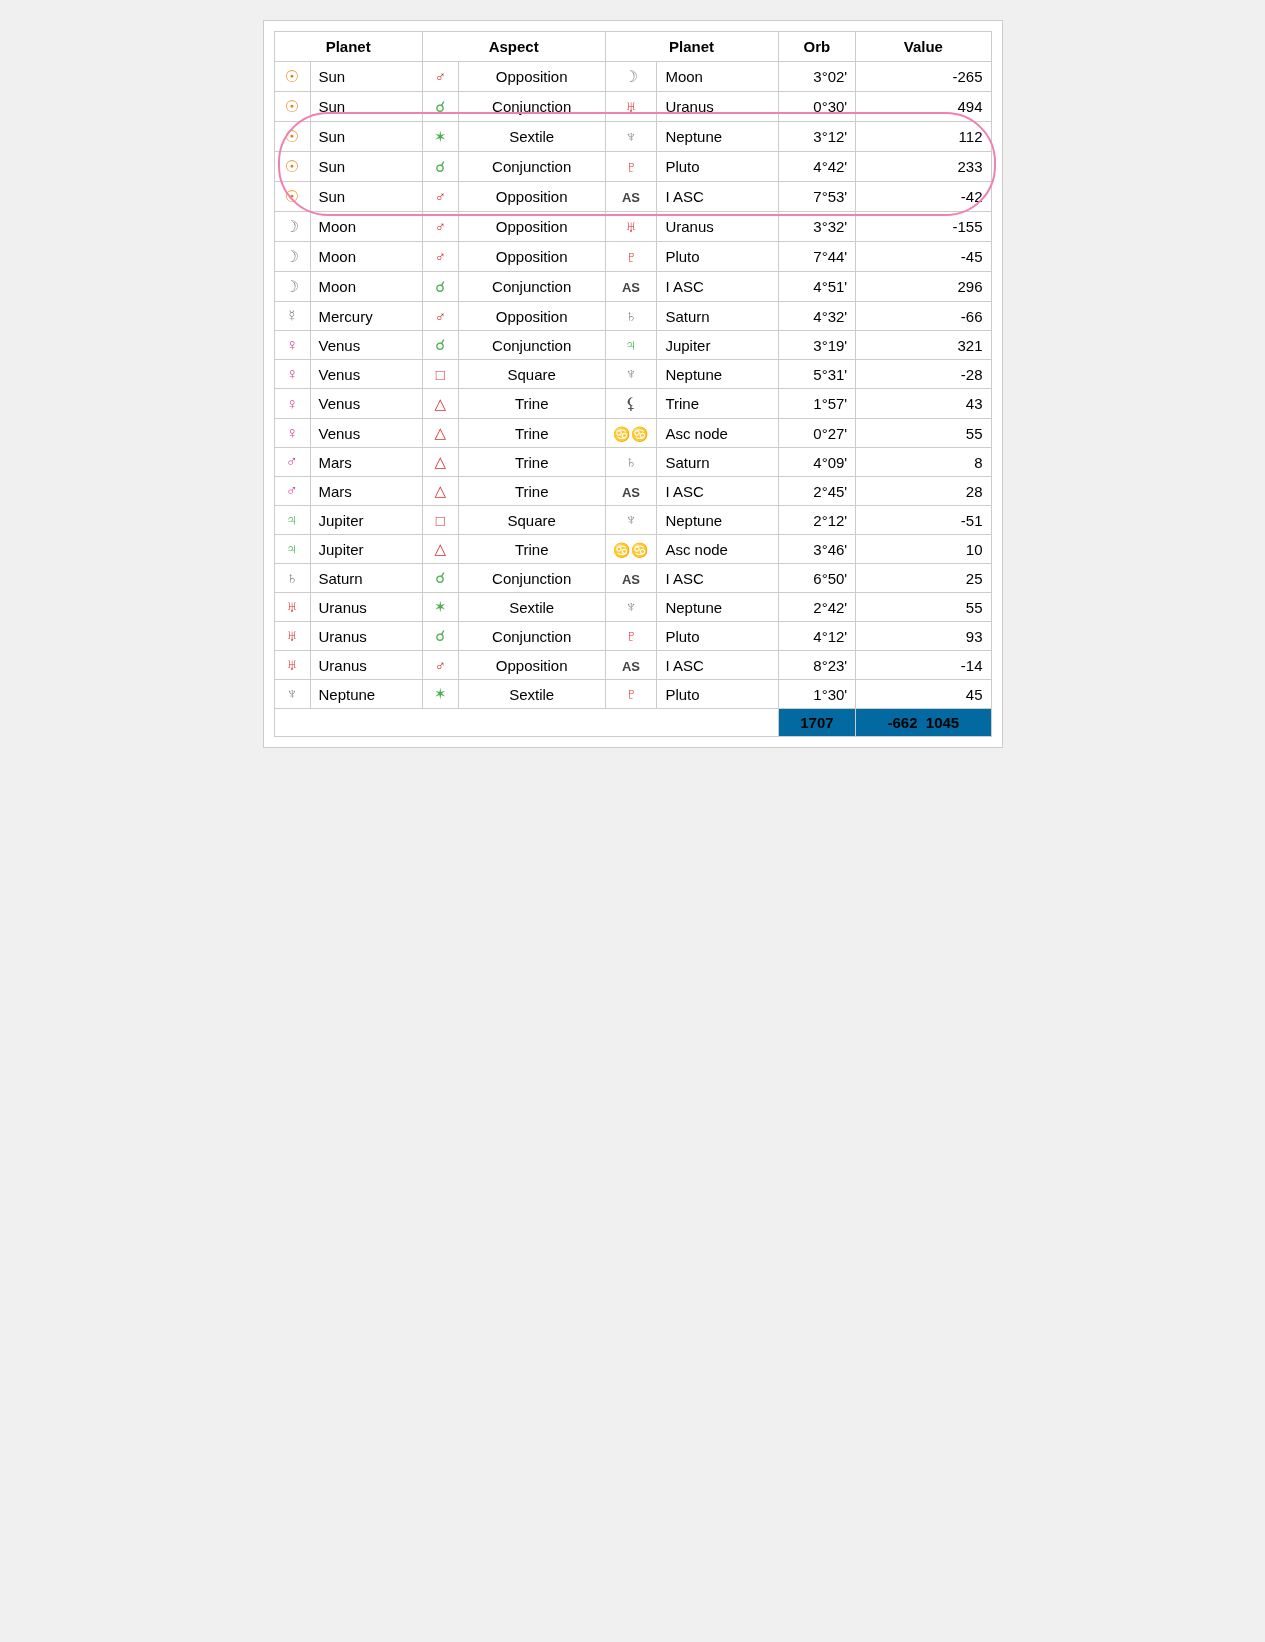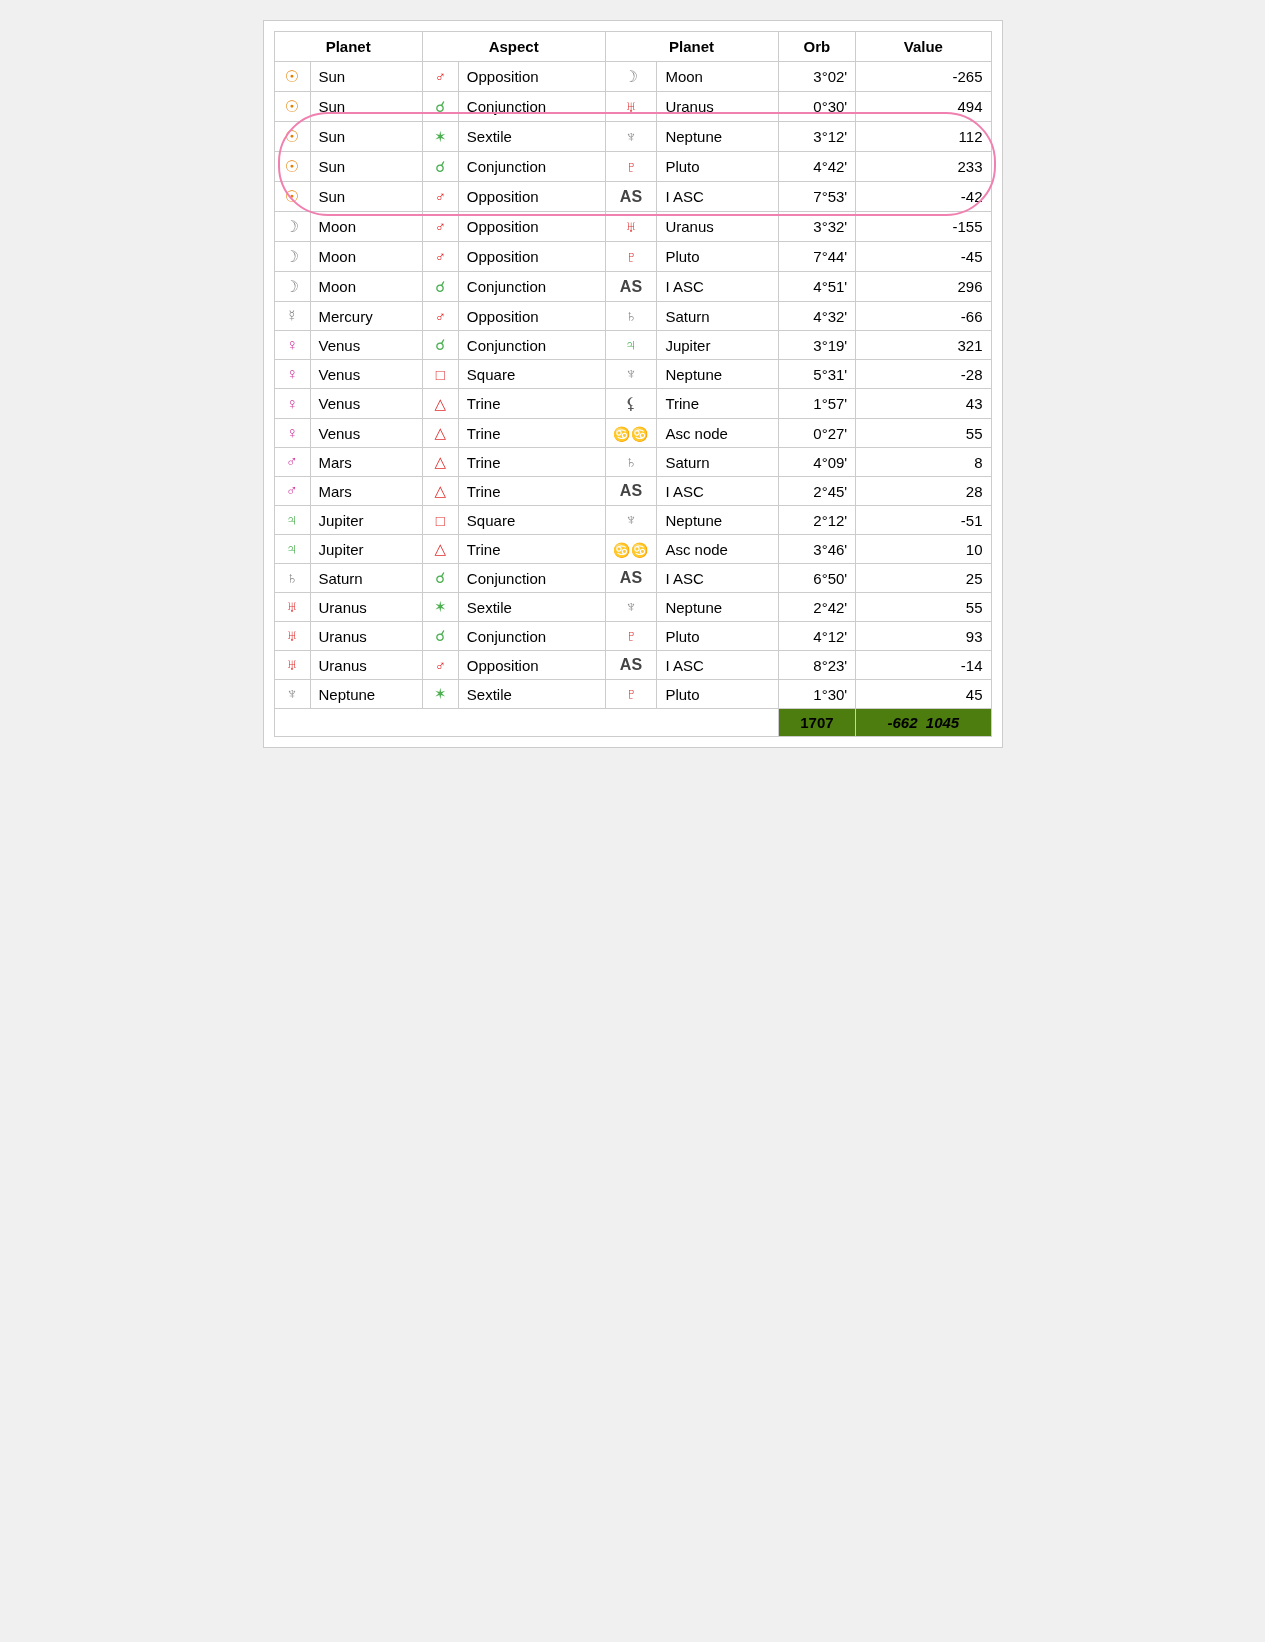--- a/index.html
+++ b/index.html
@@ -32,21 +32,21 @@
     }
     td {
       border: 1px solid #ccc;
       padding: 5px 8px;
       text-align: left;
     }
     td.orb, td.value {
       text-align: right;
     }
     td.aspect-text {
-      text-align: left;
+      text-align: center;
       margin-top: 8px;
     }
     .symbol-cell {
       text-align: center;
       width: 36px;
     }
     .planet-name {
       min-width: 65px;
     }
     .aspect-symbol {
@@ -81,27 +81,27 @@
       position: absolute;
       border: 2px solid #f080b0;
       border-radius: 50px;
       pointer-events: none;
       z-index: 10;
     }
 
     .footer-row td {
       font-weight: bold;
       text-align: right;
-      background: #4d7c0f;
-    }
-    .footer-row td:last-child { color: #000; font-style: italic; }
+      background: #0369a1;
+    }
+    .footer-row td:last-child { color: #000; }
 
     .as-text {
       font-weight: bold;
-      font-size: 16px;
+      font-size: 13px;
       color: #444;
     }
   </style>
 </head>
 <body>
 
 <div class="page-container">
   <div class="table-wrapper" style="position:relative;">
 
     <div class="oval-highlight" style="top: 81px; left: 4px; width: 718px; height: 104px;"></div>

